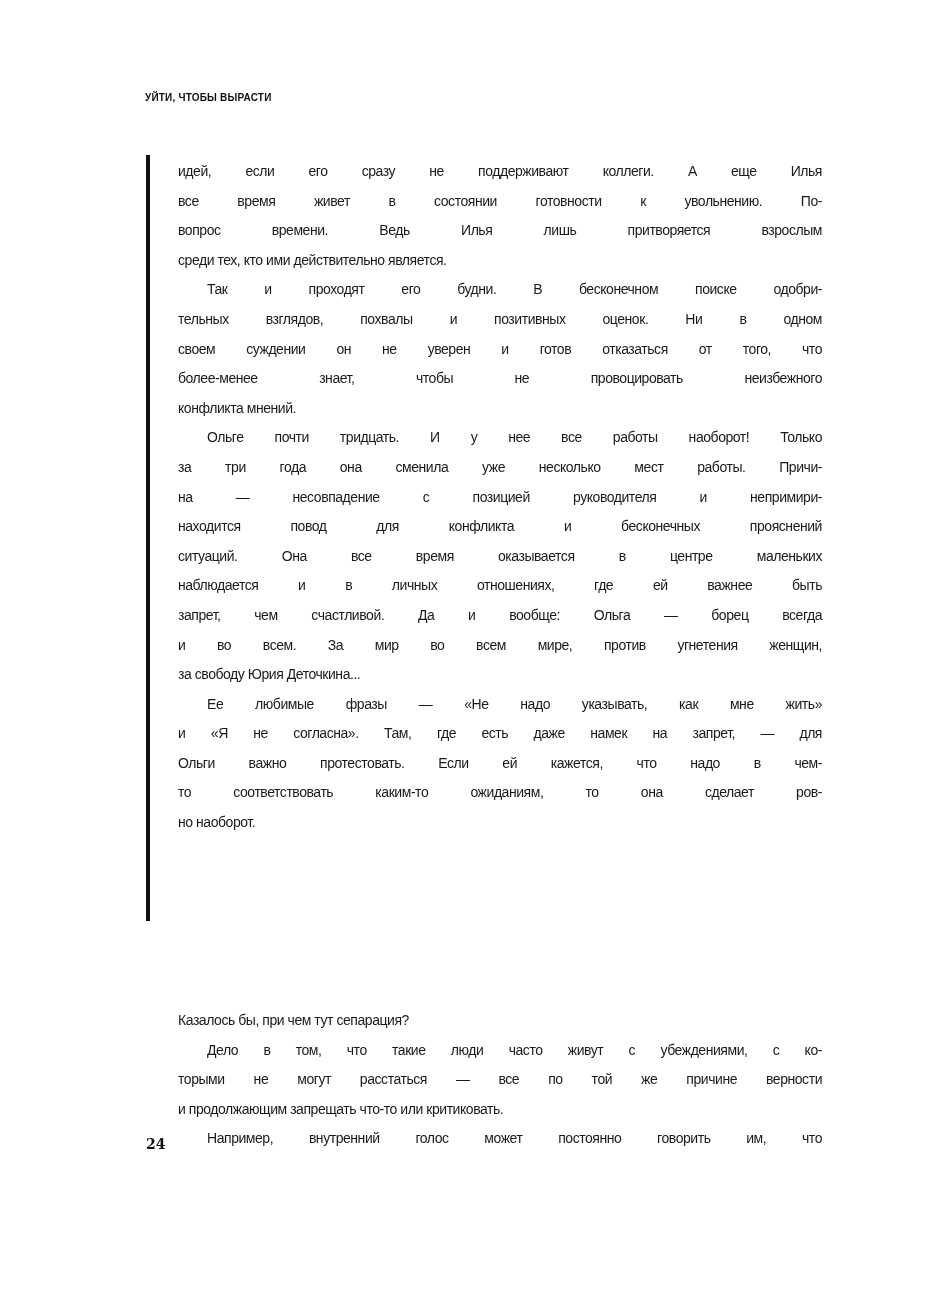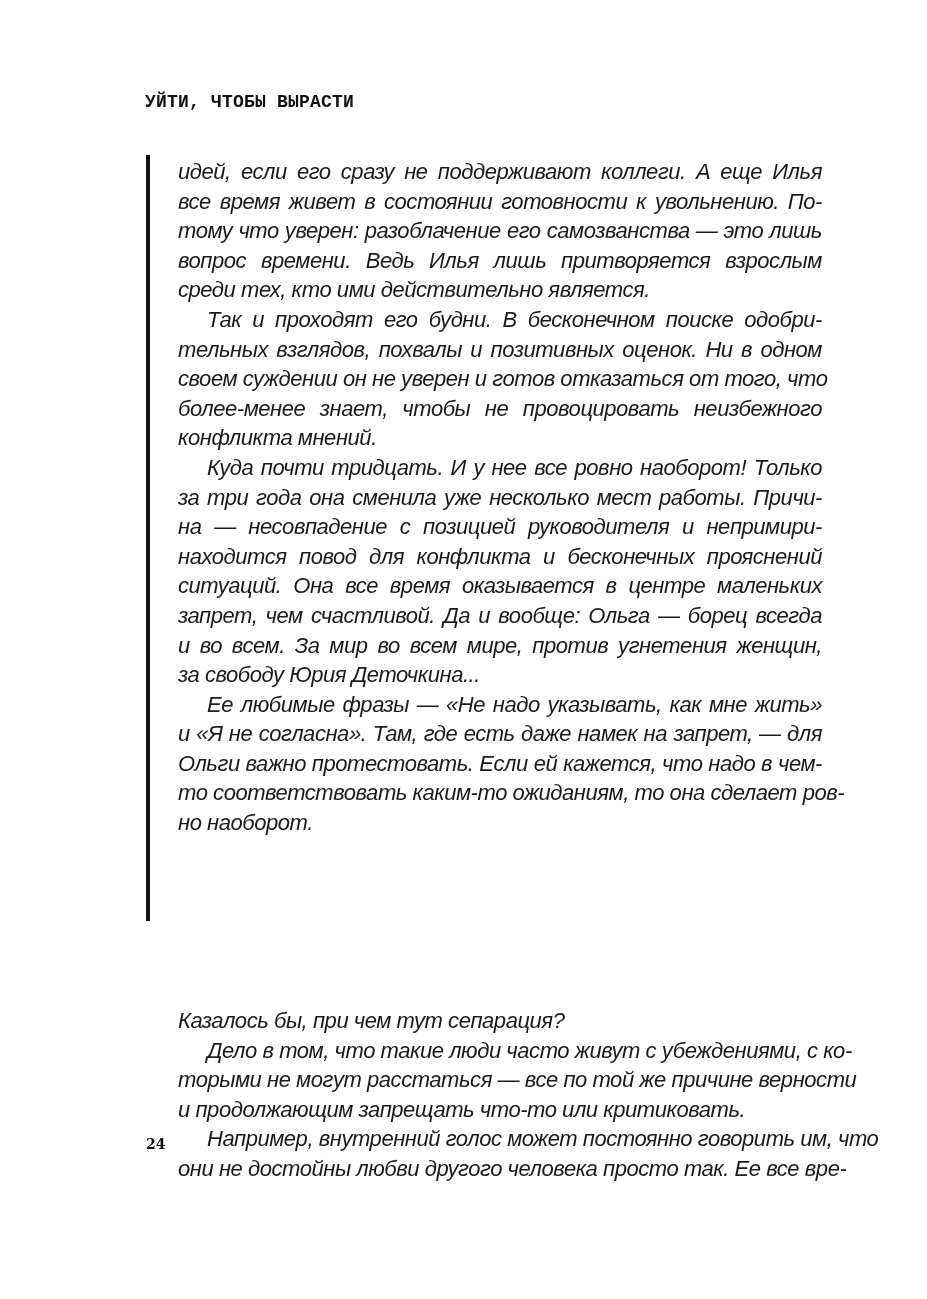--- a/index.html
+++ b/index.html
@@ -11,49 +11,48 @@
       width: 927px;
       height: 1299px;
       position: relative;
       overflow: hidden;
       color: #1a1a1a;
     }
     .running-head {
       position: absolute;
       left: 145px;
       top: 92px;
-      font-family: Liberation Mono, monospace;
+      font-family: Liberation Sans, sans-serif;
       font-weight: bold;
-      font-size: 18px;
+      font-size: 10px;
       letter-spacing: 0.2px;
       color: #111;
     }
     .quote-block {
       position: absolute;
       left: 146px;
       top: 155px;
       width: 680px;
     }
     .quote-bar {
       position: absolute;
       left: 0;
       top: 0;
       width: 4px;
       height: 766px;
       background: #111;
     }
     .text-col {
       font-family: "Liberation Sans", sans-serif;
-      font-size: 22px;
+      font-size: 14px;
       line-height: 29.6px;
       text-align: justify;
       color: #1a1a1a;
       letter-spacing: -0.45px;
       word-spacing: 0px;
-      font-style: italic;
     }
     .quote-text {
       position: absolute;
       left: 32px;
       top: 2px;
       width: 644px;
     }
     .main-text {
       position: absolute;
       left: 178px;
@@ -89,37 +88,37 @@
 <body>
 
 <div class="running-head">УЙТИ, ЧТОБЫ ВЫРАСТИ</div>
 
 <div class="quote-block">
   <div class="quote-bar"></div>
   <div class="text-col quote-text" id="quote-text">
       <div>
         <span class="line">идей, если его сразу не поддерживают коллеги. А еще Илья</span>
         <span class="line">все время живет в состоянии готовности к увольнению. По-</span>
-        <span class="line">тому что уверен: разоблачение его самозванства — это лишь</span>
         <span class="line">вопрос времени. Ведь Илья лишь притворяется взрослым</span>
         <span class="line last">среди тех, кто ими действительно является.</span>
       </div>
       <div>
         <span class="line ind">Так и проходят его будни. В бесконечном поиске одобри-</span>
         <span class="line">тельных взглядов, похвалы и позитивных оценок. Ни в одном</span>
         <span class="line">своем суждении он не уверен и готов отказаться от того, что</span>
         <span class="line">более-менее знает, чтобы не провоцировать неизбежного</span>
         <span class="line last">конфликта мнений.</span>
       </div>
       <div>
-        <span class="line ind">Куда почти тридцать. И у нее все ровно наоборот! Только</span>
+        <span class="line ind">Ольге почти тридцать. И у нее все работы наоборот! Только</span>
         <span class="line">за три года она сменила уже несколько мест работы. Причи-</span>
         <span class="line">на — несовпадение с позицией руководителя и непримири-</span>
         <span class="line">находится повод для конфликта и бесконечных прояснений</span>
         <span class="line">ситуаций. Она все время оказывается в центре маленьких</span>
+        <span class="line">наблюдается и в личных отношениях, где ей важнее быть</span>
         <span class="line">запрет, чем счастливой. Да и вообще: Ольга — борец всегда</span>
         <span class="line">и во всем. За мир во всем мире, против угнетения женщин,</span>
         <span class="line last">за свободу Юрия Деточкина...</span>
       </div>
       <div>
         <span class="line ind">Ее любимые фразы — «Не надо указывать, как мне жить»</span>
         <span class="line">и «Я не согласна». Там, где есть даже намек на запрет, — для</span>
         <span class="line">Ольги важно протестовать. Если ей кажется, что надо в чем-</span>
         <span class="line">то соответствовать каким-то ожиданиям, то она сделает ров-</span>
         <span class="line last">но наоборот.</span>
@@ -131,17 +130,16 @@
     <div>
       <span class="line last">Казалось бы, при чем тут сепарация?</span>
     </div>
     <div>
       <span class="line ind">Дело в том, что такие люди часто живут с убеждениями, с ко-</span>
       <span class="line">торыми не могут расстаться — все по той же причине верности</span>
       <span class="line last">и продолжающим запрещать что-то или критиковать.</span>
     </div>
     <div>
       <span class="line ind">Например, внутренний голос может постоянно говорить им, что</span>
-      <span class="line">они не достойны любви другого человека просто так. Ее все вре-</span>
     </div>
   </div>
 
 <div class="page-number">24</div>
 
 </body></html>

